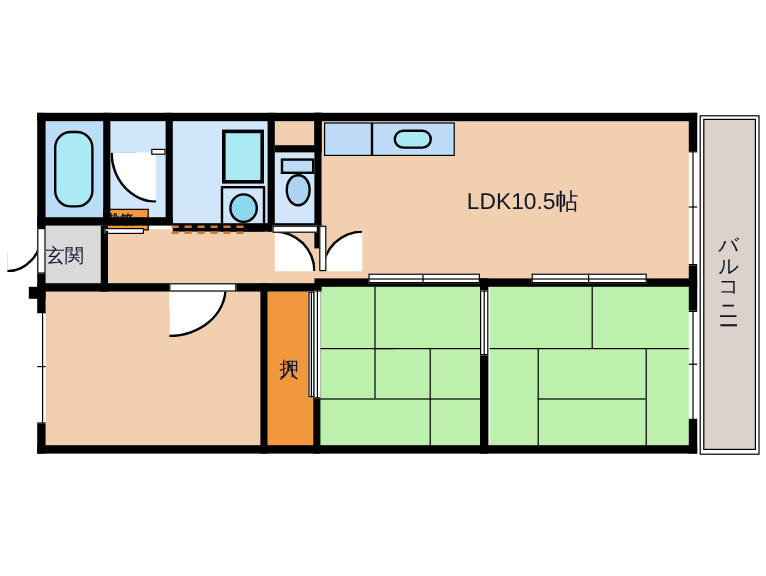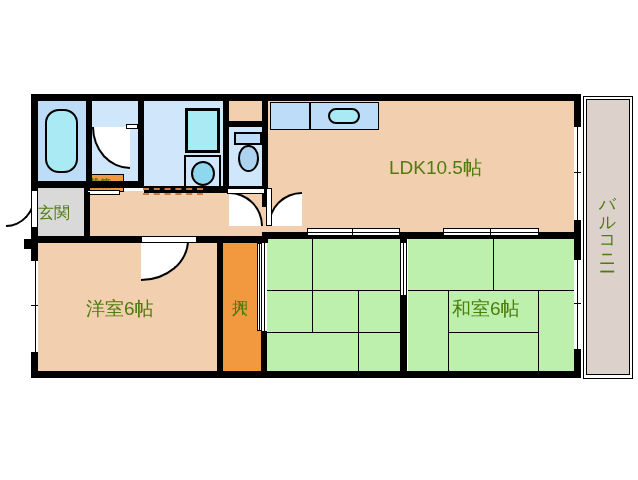--- a/index.html
+++ b/index.html
@@ -21,21 +21,21 @@
   .tub{background:#a9eaf5;border:2px solid #000;border-radius:14px;}
   .sinkbowl{background:#8fd6ef;border:2px solid #000;border-radius:50%;}
   .sinkbox{background:#cfe6fb;border:2px solid #000;}
   .wmbox{background:#a9eaf5;border:3px solid #000;}
   .toiletbowl{background:#aed3f0;border:2px solid #000;border-radius:48% 48% 50% 50%;}
   .toilettank{background:#bcdcf7;border:2px solid #000;}
   .kitchensink{background:#a9eaf5;border:2px solid #000;border-radius:9px;}
   .counter{background:#bcdcf7;border:1px solid #000;}
   .shoebox{background:#f2993f;border:1px solid #000;}
   
-  .lbl{position:absolute;color:#4d7c0f;white-space:nowrap;}
+  .lbl{position:absolute;color:#0f172a;white-space:nowrap;}
   .lbl-room{font-size:19px;letter-spacing:0px;}
   .lbl-small{font-size:13px;font-weight:bold;}
   .lbl-entry{font-size:16px;}
   .lbl-vert{writing-mode:vertical-rl;text-orientation:upright;font-size:17px;line-height:1.05;}
   .lbl-closet{writing-mode:vertical-rl;text-orientation:upright;font-size:16px;line-height:1.0;}
   
   .arc{border:2px solid #000;background:#ffffff;}
   .arc-br{border-radius:0 0 100% 0;}
   .arc-bl{border-radius:0 0 0 100%;}
   .arc-tr{border-radius:0 100% 0 0;}
@@ -191,18 +191,16 @@
   <div class="abs arc arc-tr" style="left:229px;top:192px;width:34px;height:34px;border-width:2px;border-bottom:none;border-left:none;"></div>
   <div class="abs doorleaf" style="left:227px;top:188px;width:38px;height:6px;"></div>
 
   <div class="abs arc arc-tl" style="left:268px;top:192px;width:34px;height:34px;border-width:2px;border-bottom:none;border-right:none;"></div>
   <div class="abs doorleaf" style="left:266px;top:188px;width:6px;height:38px;"></div>
 
   <div class="abs arc arc-br" style="left:141px;top:240px;width:48px;height:41px;border-width:2px;border-top:none;border-left:none;"></div>
   <div class="abs doorleaf" style="left:141px;top:236px;width:56px;height:7px;"></div>
 
   <div class="lbl lbl-room" style="left:389px;top:155px;">LDK10.5帖</div>
-  <div class="lbl lbl-room" style="left:86px;top:296px;">洋室6帖</div>
-  <div class="lbl lbl-room" style="left:452px;top:296px;">和室6帖</div>
   <div class="lbl lbl-closet" style="left:232px;top:287px;">押入</div>
   <div class="lbl lbl-entry" style="left:38px;top:203px;">玄関</div>
 
 </div>
 
 </body></html>

